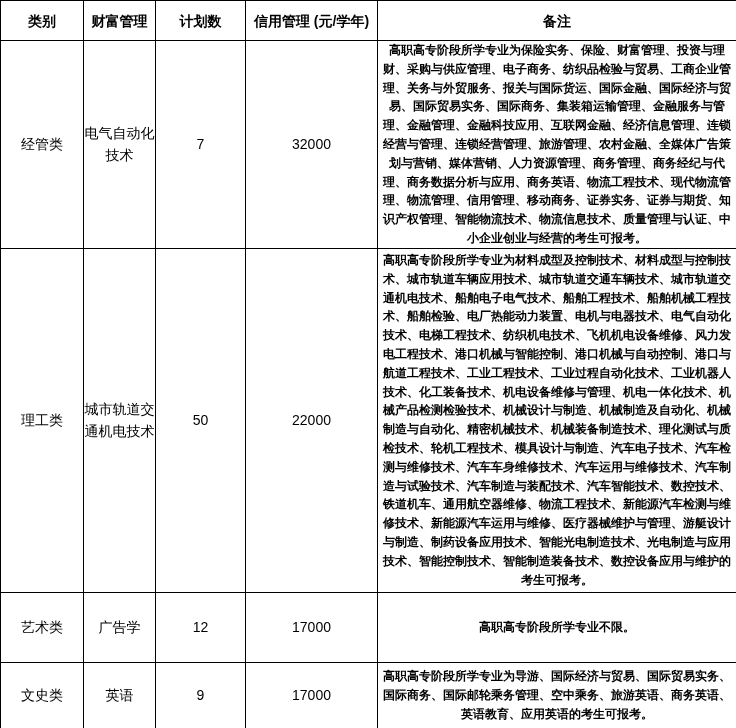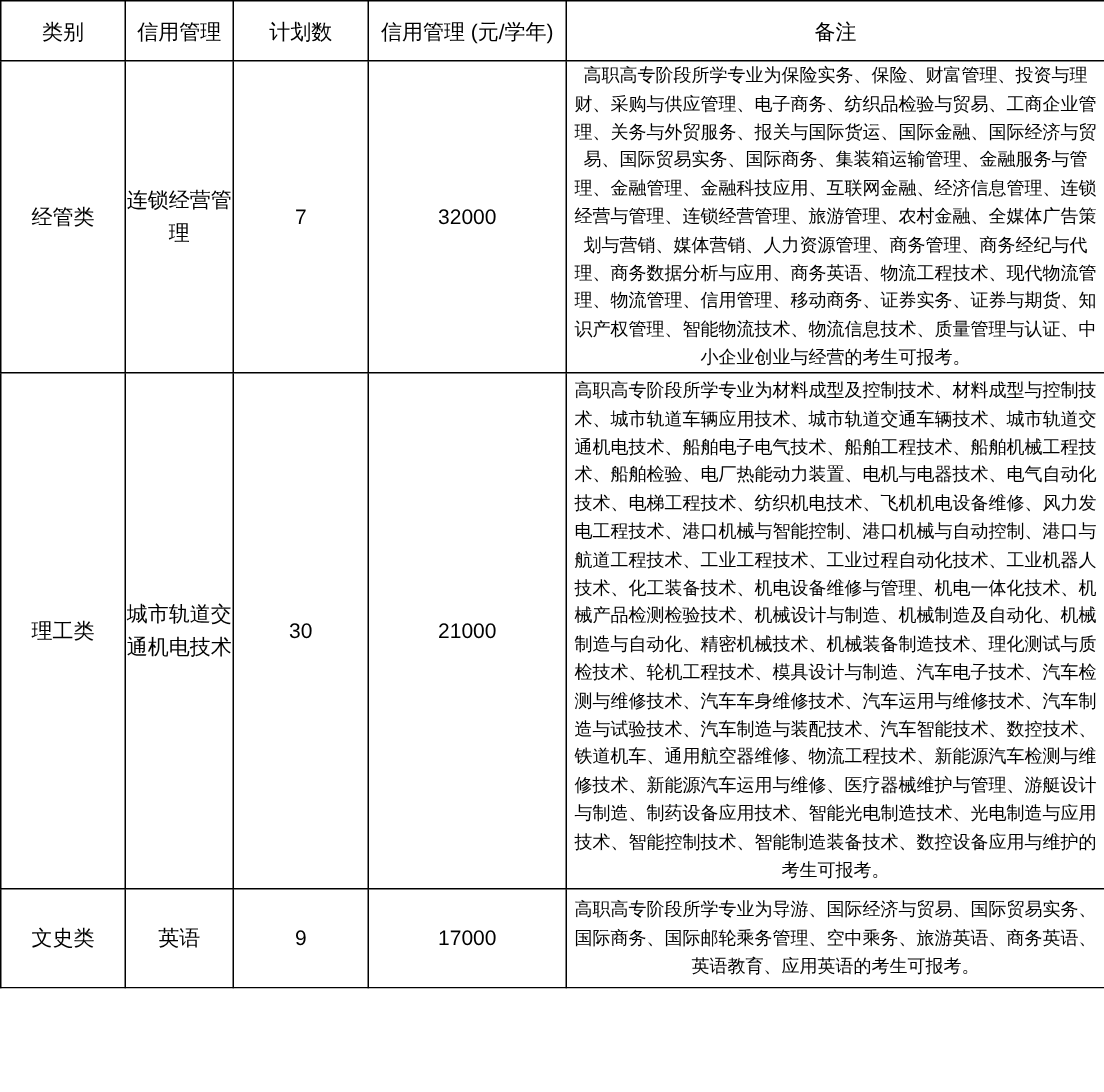--- a/index.html
+++ b/index.html
@@ -22,75 +22,83 @@
   table.enroll-table td {
     border: 1px solid #000000;
     padding: 0;
     vertical-align: middle;
     text-align: center;
     overflow: hidden;
     word-break: break-all;
   }
   th.hdr {
     font-size: 14px;
-    font-weight: normal;
+    font-weight: bold;
     height: 39px;
     line-height: 18px;
   }
   td.cell {
     font-size: 14px;
     line-height: 22px;
   }
   td.remark-cell {
     font-size: 12px;
     line-height: 18.8px;
     padding: 2px 2px;
     text-align: justify;
     text-align-last: center;
     text-justify: inter-character;
+    font-weight: bold;
   }
   tr.r1 { height: 206px; }
   tr.r2 { height: 344px; }
   tr.r3 { height: 70px; }
   tr.r4 { height: 66px; }
 </style>
 </head>
 <body>
 
 <table class="enroll-table">
   <colgroup>
     <col style="width:83px">
     <col style="width:72px">
     <col style="width:90px">
     <col style="width:132px">
     <col style="width:359px">
   </colgroup>
   <thead>
     <tr>
       <th class="hdr">类别</th>
-      <th class="hdr">信用管理</th>
+      <th class="hdr">财富管理</th>
       <th class="hdr">计划数</th>
       <th class="hdr">信用管理 (元/学年)</th>
       <th class="hdr">备注</th>
     </tr>
   </thead>
   <tbody>
     <tr class="r1">
       <td class="cell">经管类</td>
-      <td class="cell">连锁经营管理</td>
+      <td class="cell">电气自动化技术</td>
       <td class="cell">7</td>
       <td class="cell">32000</td>
       <td class="remark-cell">高职高专阶段所学专业为保险实务、保险、财富管理、投资与理财、采购与供应管理、电子商务、纺织品检验与贸易、工商企业管理、关务与外贸服务、报关与国际货运、国际金融、国际经济与贸易、国际贸易实务、国际商务、集装箱运输管理、金融服务与管理、金融管理、金融科技应用、互联网金融、经济信息管理、连锁经营与管理、连锁经营管理、旅游管理、农村金融、全媒体广告策划与营销、媒体营销、人力资源管理、商务管理、商务经纪与代理、商务数据分析与应用、商务英语、物流工程技术、现代物流管理、物流管理、信用管理、移动商务、证券实务、证券与期货、知识产权管理、智能物流技术、物流信息技术、质量管理与认证、中小企业创业与经营的考生可报考。</td>
     </tr>
     <tr class="r2">
       <td class="cell">理工类</td>
       <td class="cell">城市轨道交通机电技术</td>
-      <td class="cell">30</td>
-      <td class="cell">21000</td>
+      <td class="cell">50</td>
+      <td class="cell">22000</td>
       <td class="remark-cell">高职高专阶段所学专业为材料成型及控制技术、材料成型与控制技术、城市轨道车辆应用技术、城市轨道交通车辆技术、城市轨道交通机电技术、船舶电子电气技术、船舶工程技术、船舶机械工程技术、船舶检验、电厂热能动力装置、电机与电器技术、电气自动化技术、电梯工程技术、纺织机电技术、飞机机电设备维修、风力发电工程技术、港口机械与智能控制、港口机械与自动控制、港口与航道工程技术、工业工程技术、工业过程自动化技术、工业机器人技术、化工装备技术、机电设备维修与管理、机电一体化技术、机械产品检测检验技术、机械设计与制造、机械制造及自动化、机械制造与自动化、精密机械技术、机械装备制造技术、理化测试与质检技术、轮机工程技术、模具设计与制造、汽车电子技术、汽车检测与维修技术、汽车车身维修技术、汽车运用与维修技术、汽车制造与试验技术、汽车制造与装配技术、汽车智能技术、数控技术、铁道机车、通用航空器维修、物流工程技术、新能源汽车检测与维修技术、新能源汽车运用与维修、医疗器械维护与管理、游艇设计与制造、制药设备应用技术、智能光电制造技术、光电制造与应用技术、智能控制技术、智能制造装备技术、数控设备应用与维护的考生可报考。</td>
+    </tr>
+    <tr class="r3">
+      <td class="cell">艺术类</td>
+      <td class="cell">广告学</td>
+      <td class="cell">12</td>
+      <td class="cell">17000</td>
+      <td class="remark-cell">高职高专阶段所学专业不限。</td>
     </tr>
     <tr class="r4">
       <td class="cell">文史类</td>
       <td class="cell">英语</td>
       <td class="cell">9</td>
       <td class="cell">17000</td>
       <td class="remark-cell">高职高专阶段所学专业为导游、国际经济与贸易、国际贸易实务、国际商务、国际邮轮乘务管理、空中乘务、旅游英语、商务英语、英语教育、应用英语的考生可报考。</td>
     </tr>
   </tbody>
 </table>

